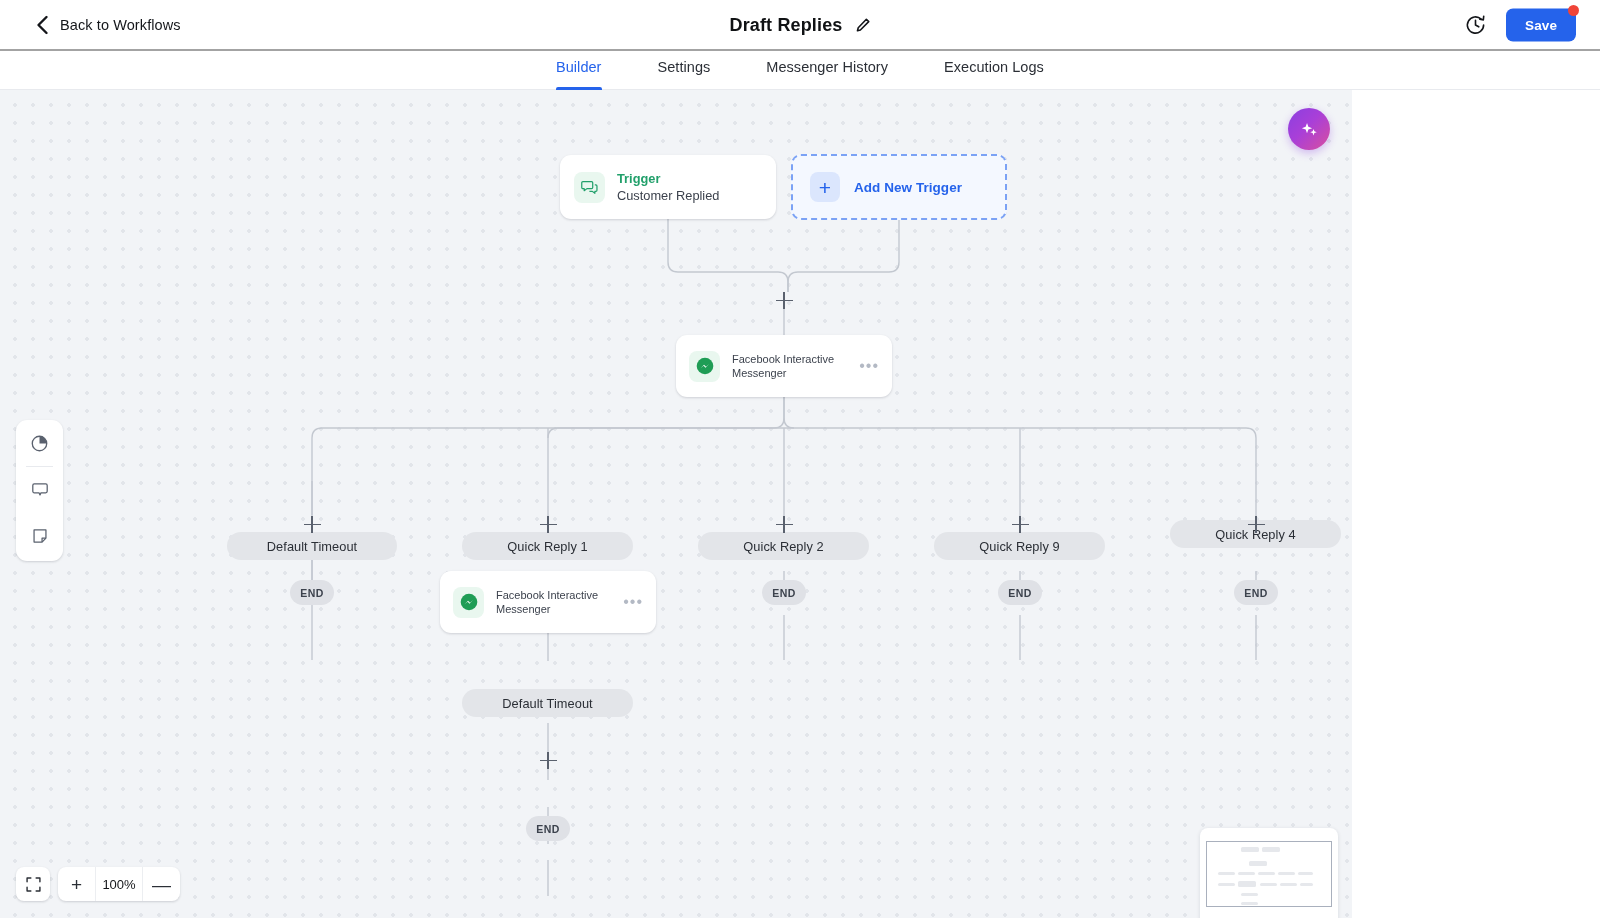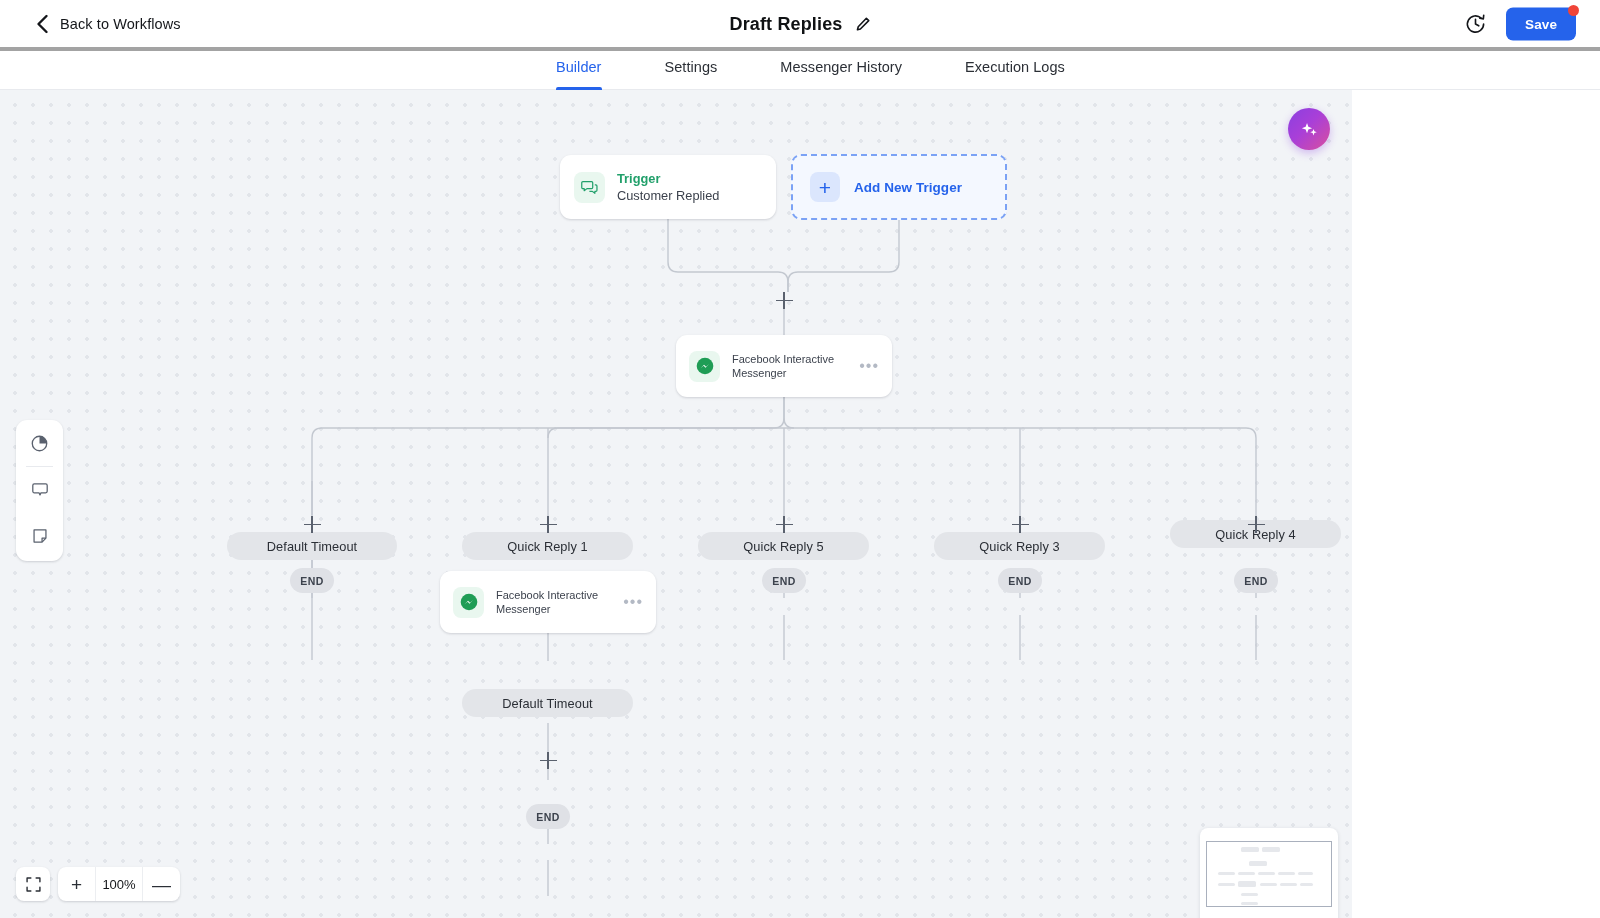--- a/index.html
+++ b/index.html
@@ -6,21 +6,21 @@
   html, body {
     width:1600px; height:918px;
     font-family:"Liberation Sans", sans-serif;
     background:#ffffff;
     overflow:hidden;
   }
 
   
   .topbar {
     position:absolute; top:0; left:0; width:1600px; height:51px;
-    background:#ffffff; border-bottom:4px solid #a3a3a3;
+    background:#ffffff; border-bottom:2px solid #a3a3a3;
     display:flex; align-items:center;
   }
   .back-btn {
     position:absolute; left:36px; top:50%; transform:translateY(-50%);
     display:flex; align-items:center; gap:11px; cursor:pointer;
   }
   .back-chevron { width:13px; height:19px; display:block; }
   .back-label { font-size:14.5px; color:#14161a; font-weight:400; letter-spacing:.1px; }
 
   .title-wrap {
@@ -45,21 +45,21 @@
     width:11px; height:11px; border-radius:50%; background:#f04438;
   }
 
   
   .tabbar {
     position:absolute; top:51px; left:0; width:1600px; height:39px;
     background:#ffffff; border-bottom:1px solid #e8eaee;
   }
   .tabs {
     position:absolute; left:556px; top:0; height:39px;
-    display:flex; align-items:flex-start; gap:7px;
+    display:flex; align-items:flex-start; gap:0;
   }
   .tab {
     font-size:14.5px; color:#2b2f36; padding:8px 0 0 0; margin-right:56px;
     cursor:pointer; position:relative; height:39px; letter-spacing:.05px;
   }
   .tab:last-child { margin-right:0; }
   .tab.active { color:#2563eb; font-weight:500; }
   .tab.active::after {
     content:""; position:absolute; left:0; right:0; bottom:0;
     height:3px; background:#2563eb; border-radius:2px 2px 0 0;
@@ -151,20 +151,21 @@
     content:""; position:absolute; background:#5a616e;
   }
   .plus-node::before { left:0; top:7.5px; width:17px; height:1.6px; }
   .plus-node::after { top:0; left:7.5px; height:17px; width:1.6px; }
 
   
   .end-badge {
     position:absolute; width:44px; height:25px; border-radius:12.5px;
     background:#dfe1e6; display:flex; align-items:center; justify-content:center;
     cursor:pointer;
+    margin-top:12px;
   }
   .end-badge span { font-size:10.5px; font-weight:700; color:#3c424d; letter-spacing:.4px; }
 
   
   .tool-panel {
     position:absolute; left:16px; top:330px; width:47px; height:141px;
     background:#ffffff; border-radius:11px;
     box-shadow:0 1px 3px rgba(16,24,40,.11), 0 1px 2px rgba(16,24,40,.06);
     display:flex; flex-direction:column; align-items:center;
   }
@@ -340,24 +341,24 @@
     <div class="dots-menu">•••</div>
   </div>
 
   <div class="pill" style="left:227px; top:442px; width:170px;">
     <span>Default Timeout</span>
   </div>
   <div class="pill" style="left:462px; top:442px; width:171px;">
     <span>Quick Reply 1</span>
   </div>
   <div class="pill" style="left:698px; top:442px; width:171px;">
-    <span>Quick Reply 5</span>
+    <span>Quick Reply 2</span>
   </div>
   <div class="pill" style="left:934px; top:442px; width:171px;">
-    <span>Quick Reply 3</span>
+    <span>Quick Reply 9</span>
   </div>
   <div class="pill" style="left:1170px; top:430px; width:171px;">
     <span>Quick Reply 4</span>
   </div>
 
   <div class="plus-node" style="left:303.5px; top:426px;"></div>
   <div class="plus-node" style="left:539.5px; top:426px;"></div>
   <div class="plus-node" style="left:775.5px; top:426px;"></div>
   <div class="plus-node" style="left:1011.5px; top:426px;"></div>
   <div class="plus-node" style="left:1247.5px; top:426px;"></div>

